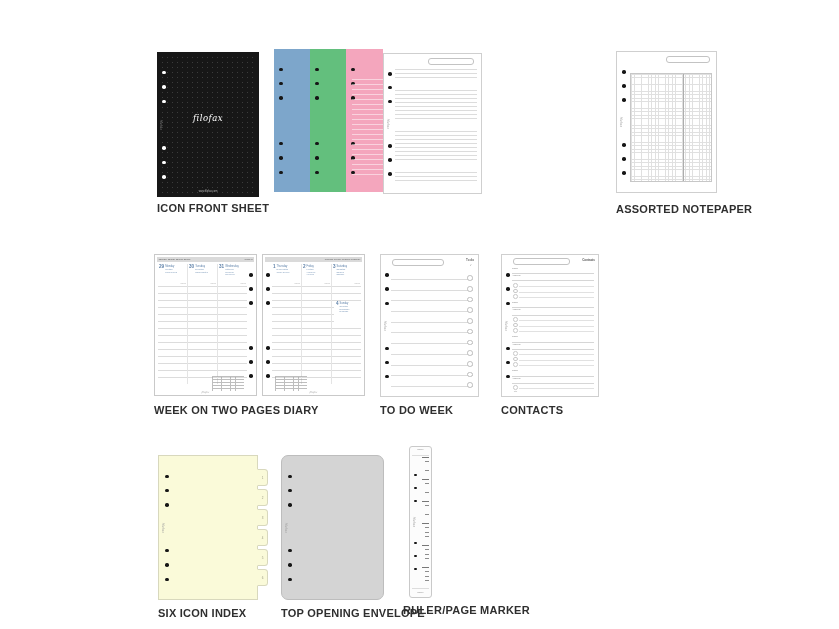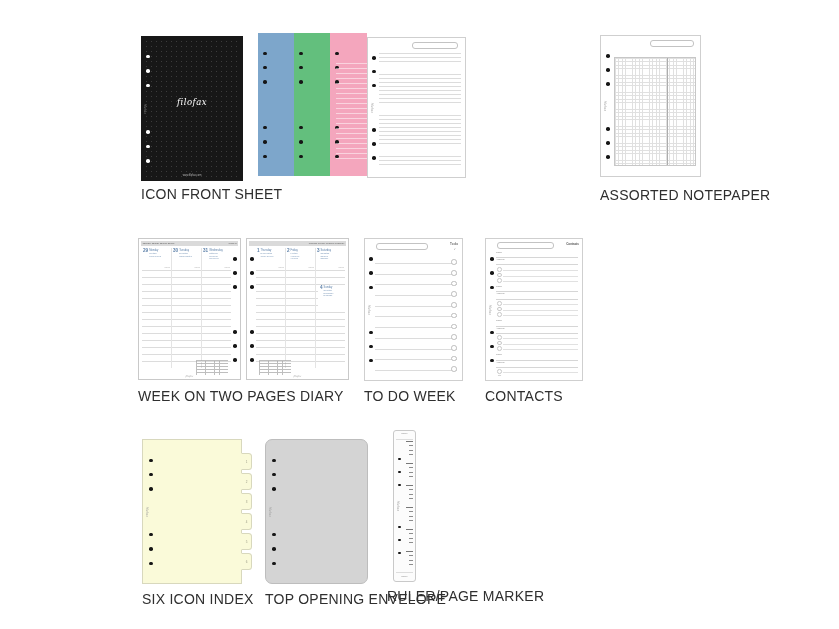--- a/index.html
+++ b/index.html
@@ -1,19 +1,19 @@
 <!DOCTYPE html>
 <html><head>
 <meta charset="utf-8">
 <style>
   html,body{margin:0;padding:0;background:#fff;}
   #canvas{position:relative;width:839px;height:629px;background:#fff;overflow:hidden;
           font-family:"Liberation Sans",sans-serif;}
-  figure.product{position:absolute;margin:0;}
-  .cap{position:absolute;left:0;white-space:nowrap;font-size:14px;font-weight:400;
+  figure.product{position:absolute;margin:16px;}
+  .cap{position:absolute;left:0;white-space:nowrap;font-size:11px;font-weight:700;
        color:#2f2f2f;letter-spacing:.25px;}
   .sheet{position:absolute;background:#fff;border:1px solid #cfcfcf;box-sizing:border-box;}
   .holes{position:absolute;top:0;bottom:0;width:4px;}
   .hole{position:absolute;left:0;width:3.5px;height:3.5px;border-radius:50%;background:#161616;}
   .holes--white .hole{background:#fff;}
   .holes--sm .hole{width:2.6px;height:2.6px;}
   .vbrand{position:absolute;left:2px;top:50%;transform:translateY(-50%);
           writing-mode:vertical-rl;font-size:3px;color:#9a9a9a;letter-spacing:.4px;
           font-style:italic;overflow:hidden;}
   .vbrand--light{color:#888;}

